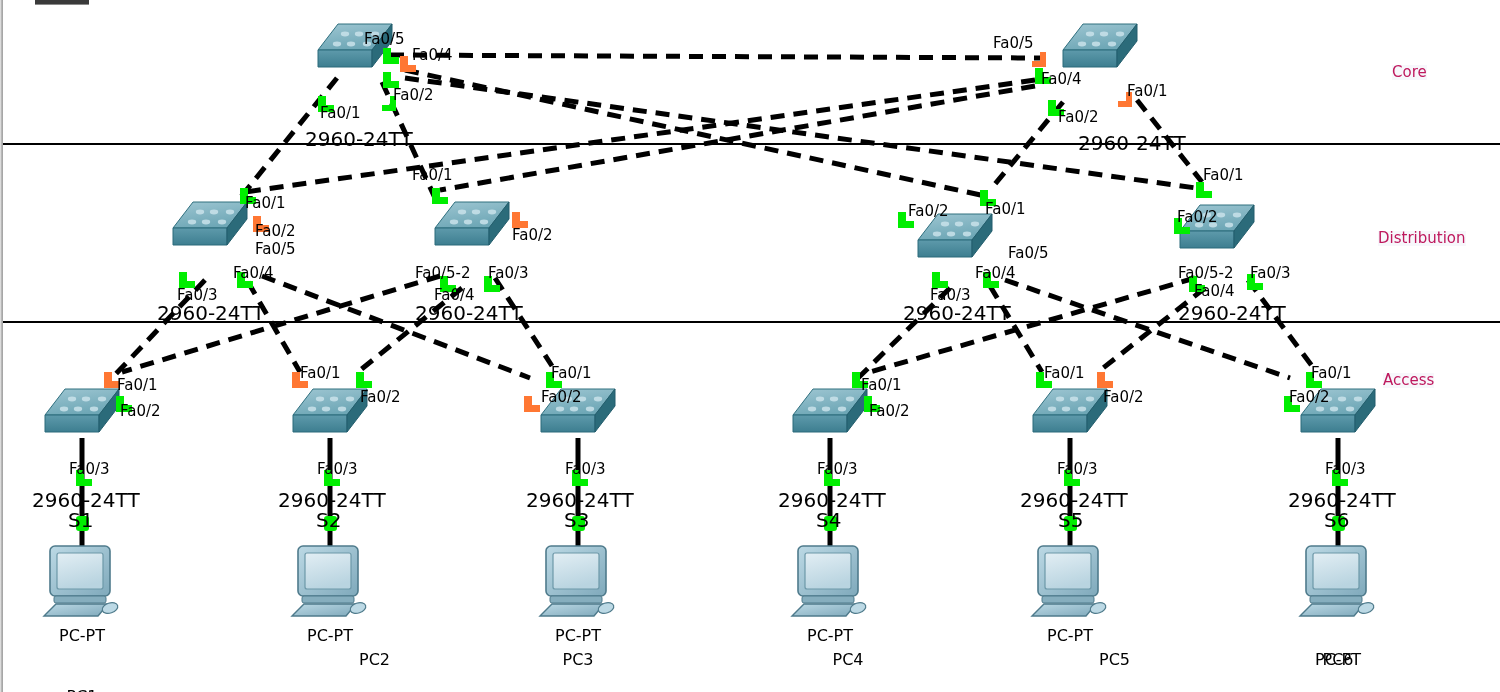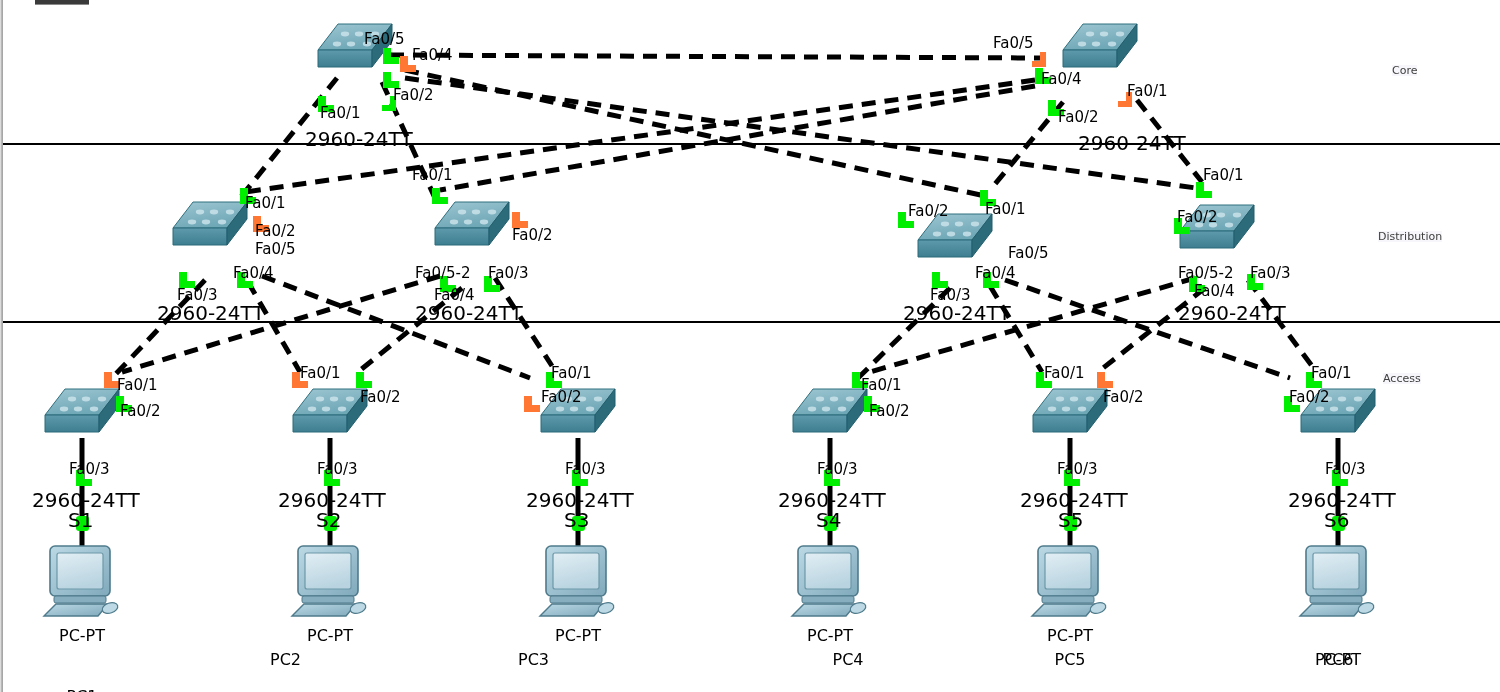--- a/index.html
+++ b/index.html
@@ -47,22 +47,22 @@
     font-size: 15px;
     color: #000000;
     white-space: nowrap;
     line-height: 1;
     letter-spacing: 0px;
   }
   .lbl-port { font-size: 15px; }
   .lbl-dev  { font-size: 20px; margin-top: 29px; }
   .lbl-pc   { font-size: 16px; text-align: center; }
   .lbl-layer{
-    font-size: 11px;
-    color: #404040;
+    font-size: 15px;
+    color: #be185d;
     background: #f7f7fb;
   }
 </style>
 </head>
 <body>
 
 <div id="canvas">
 
   <div class="left-border"></div>
   <div class="top-frag"></div>
@@ -515,24 +515,24 @@
       <div class="lbl lbl-dev" style="left: 564px; top: 481px;">S3</div>
       <div class="lbl lbl-dev" style="left: 778px; top: 461px;">2960-24TT</div>
       <div class="lbl lbl-dev" style="left: 816px; top: 481px;">S4</div>
       <div class="lbl lbl-dev" style="left: 1020px; top: 461px;">2960-24TT</div>
       <div class="lbl lbl-dev" style="left: 1058px; top: 481px;">S5</div>
       <div class="lbl lbl-dev" style="left: 1288px; top: 461px;">2960-24TT</div>
       <div class="lbl lbl-dev" style="left: 1324px; top: 481px;">S6</div>
       <div class="lbl lbl-pc" style="left: 22px; top: 628px; width: 120px; text-align: center;">PC-PT</div>
       <div class="lbl lbl-pc" style="left: 22px; top: 652px; width: 120px; text-align: center; margin-top: 37px;">PC1</div>
       <div class="lbl lbl-pc" style="left: 270px; top: 628px; width: 120px; text-align: center;">PC-PT</div>
-      <div class="lbl lbl-pc" style="left: 270px; top: 652px; width: 120px; text-align: left;">PC2</div>
+      <div class="lbl lbl-pc" style="left: 270px; top: 652px; width: 120px; text-align: right;">PC2</div>
       <div class="lbl lbl-pc" style="left: 518px; top: 628px; width: 120px; text-align: center;">PC-PT</div>
-      <div class="lbl lbl-pc" style="left: 518px; top: 652px; width: 120px; text-align: left;">PC3</div>
+      <div class="lbl lbl-pc" style="left: 518px; top: 652px; width: 120px; text-align: center;">PC3</div>
       <div class="lbl lbl-pc" style="left: 770px; top: 628px; width: 120px; text-align: center;">PC-PT</div>
       <div class="lbl lbl-pc" style="left: 788px; top: 652px; width: 120px; text-align: center;">PC4</div>
       <div class="lbl lbl-pc" style="left: 1010px; top: 628px; width: 120px; text-align: center;">PC-PT</div>
-      <div class="lbl lbl-pc" style="left: 1010px; top: 652px; width: 120px; text-align: center;">PC5</div>
+      <div class="lbl lbl-pc" style="left: 1010px; top: 652px; width: 120px; text-align: right;">PC5</div>
       <div class="lbl lbl-pc" style="left: 1278px; top: 652px; width: 120px; text-align: center;">PC-PT</div>
       <div class="lbl lbl-pc" style="left: 1278px; top: 652px; width: 120px; text-align: center;">PC6</div>
     </div>
 
 </div>
 
 </body></html>

